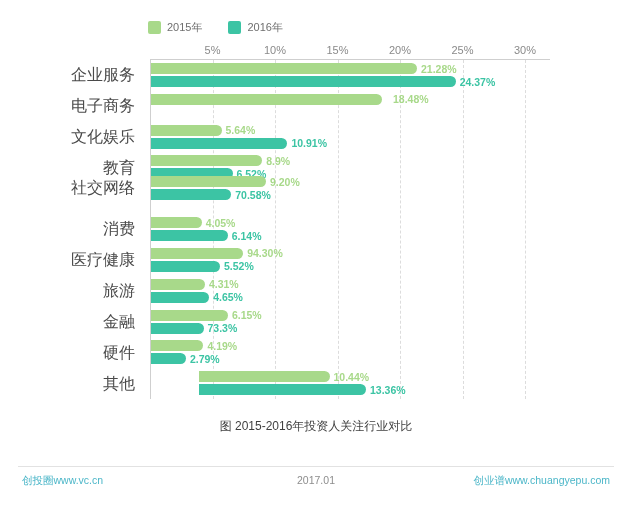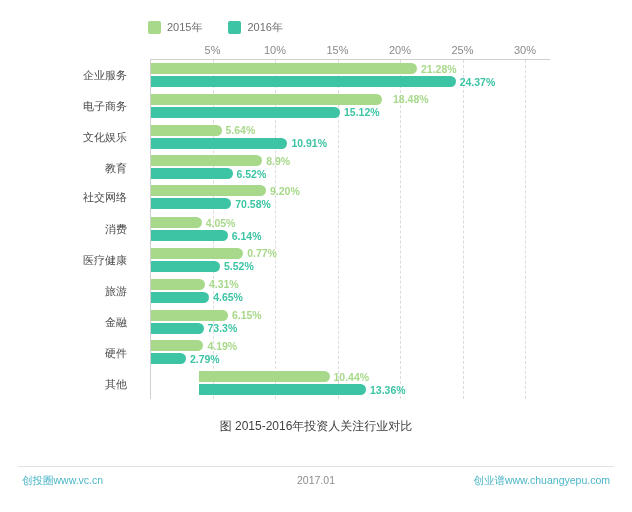--- a/index.html
+++ b/index.html
@@ -38,23 +38,23 @@
   }
   .gridline{
     position:absolute;top:16px;height:339px;width:1px;
     border-left:1px dashed #dcdcdc;
   }
 
   
   .groups{position:absolute;left:1px;top:16px;width:399px;height:339px;}
   .group{position:absolute;left:0;width:100%;}
   .cat-label{
-    position:absolute;right:100%;margin-right:24px;top:50%;
+    position:absolute;right:100%;margin-right:16px;top:50%;
     transform:translateY(-50%);
-    font-size:11px;color:#4a4a4a;white-space:nowrap;
+    font-size:16px;color:#4a4a4a;white-space:nowrap;
   }
   .bar-row{position:relative;height:11px;margin:0;}
   .bar{
     position:absolute;left:0;top:0;height:11px;border-radius:0 6px 6px 0;
   }
   .bar-val{
     position:absolute;top:50%;transform:translateY(-50%);
     font-size:10.5px;font-weight:bold;white-space:nowrap;margin-left:4px;
   }
 
@@ -122,24 +122,20 @@
             <div class="bar" style="width: 304.625px; background: rgb(60, 196, 164);"></div>
             <div class="bar-val" style="left: 304.625px; color: rgb(60, 196, 164);">24.37%</div>
           </div>
         </div>
         <div class="group" style="top: 33.8182px; height: 24.8182px;">
           <div class="cat-label">电子商务</div>
           <div class="bar-row" style="margin-top: 0px;">
             <div class="bar" style="width: 231px; background: rgb(168, 217, 138);"></div>
             <div class="bar-val" style="left: 238px; color: rgb(168, 217, 138);">18.48%</div>
           </div>
-          <div class="bar-row" style="margin-top: 2px;">
-            <div class="bar" style="width: 189px; background: rgb(60, 196, 164);"></div>
-            <div class="bar-val" style="left: 189px; color: rgb(60, 196, 164);">15.12%</div>
-          </div>
         </div>
         <div class="group" style="top: 64.6364px; height: 24.8182px;">
           <div class="cat-label">文化娱乐</div>
           <div class="bar-row" style="margin-top: 0px;">
             <div class="bar" style="width: 70.5px; background: rgb(168, 217, 138);"></div>
             <div class="bar-val" style="left: 70.5px; color: rgb(168, 217, 138);">5.64%</div>
           </div>
           <div class="bar-row" style="margin-top: 2px;">
             <div class="bar" style="width: 136.375px; background: rgb(60, 196, 164);"></div>
             <div class="bar-val" style="left: 136.375px; color: rgb(60, 196, 164);">10.91%</div>
@@ -149,21 +145,21 @@
           <div class="cat-label">教育</div>
           <div class="bar-row" style="margin-top: 0px;">
             <div class="bar" style="width: 111.25px; background: rgb(168, 217, 138);"></div>
             <div class="bar-val" style="left: 111.25px; color: rgb(168, 217, 138);">8.9%</div>
           </div>
           <div class="bar-row" style="margin-top: 2px;">
             <div class="bar" style="width: 81.5px; background: rgb(60, 196, 164);"></div>
             <div class="bar-val" style="left: 81.5px; color: rgb(60, 196, 164);">6.52%</div>
           </div>
         </div>
-        <div class="group" style="top: 125px; height: 24.8182px;">
+        <div class="group" style="top: 116px; height: 24.8182px;">
           <div class="cat-label">社交网络</div>
           <div class="bar-row" style="margin-top: 0px;">
             <div class="bar" style="width: 115px; background: rgb(168, 217, 138);"></div>
             <div class="bar-val" style="left: 115px; color: rgb(168, 217, 138);">9.20%</div>
           </div>
           <div class="bar-row" style="margin-top: 2px;">
             <div class="bar" style="width: 80.25px; background: rgb(60, 196, 164);"></div>
             <div class="bar-val" style="left: 80.25px; color: rgb(60, 196, 164);">70.58%</div>
           </div>
         </div>
@@ -175,21 +171,21 @@
           </div>
           <div class="bar-row" style="margin-top: 2px;">
             <div class="bar" style="width: 76.75px; background: rgb(60, 196, 164);"></div>
             <div class="bar-val" style="left: 76.75px; color: rgb(60, 196, 164);">6.14%</div>
           </div>
         </div>
         <div class="group" style="top: 187.909px; height: 24.8182px;">
           <div class="cat-label">医疗健康</div>
           <div class="bar-row" style="margin-top: 0px;">
             <div class="bar" style="width: 92.125px; background: rgb(168, 217, 138);"></div>
-            <div class="bar-val" style="left: 92.125px; color: rgb(168, 217, 138);">0.77%</div>
+            <div class="bar-val" style="left: 92.125px; color: rgb(168, 217, 138);">94.30%</div>
           </div>
           <div class="bar-row" style="margin-top: 2px;">
             <div class="bar" style="width: 69px; background: rgb(60, 196, 164);"></div>
             <div class="bar-val" style="left: 69px; color: rgb(60, 196, 164);">5.52%</div>
           </div>
         </div>
         <div class="group" style="top: 218.727px; height: 24.8182px;">
           <div class="cat-label">旅游</div>
           <div class="bar-row" style="margin-top: 0px;">
             <div class="bar" style="width: 53.875px; background: rgb(168, 217, 138);"></div>

